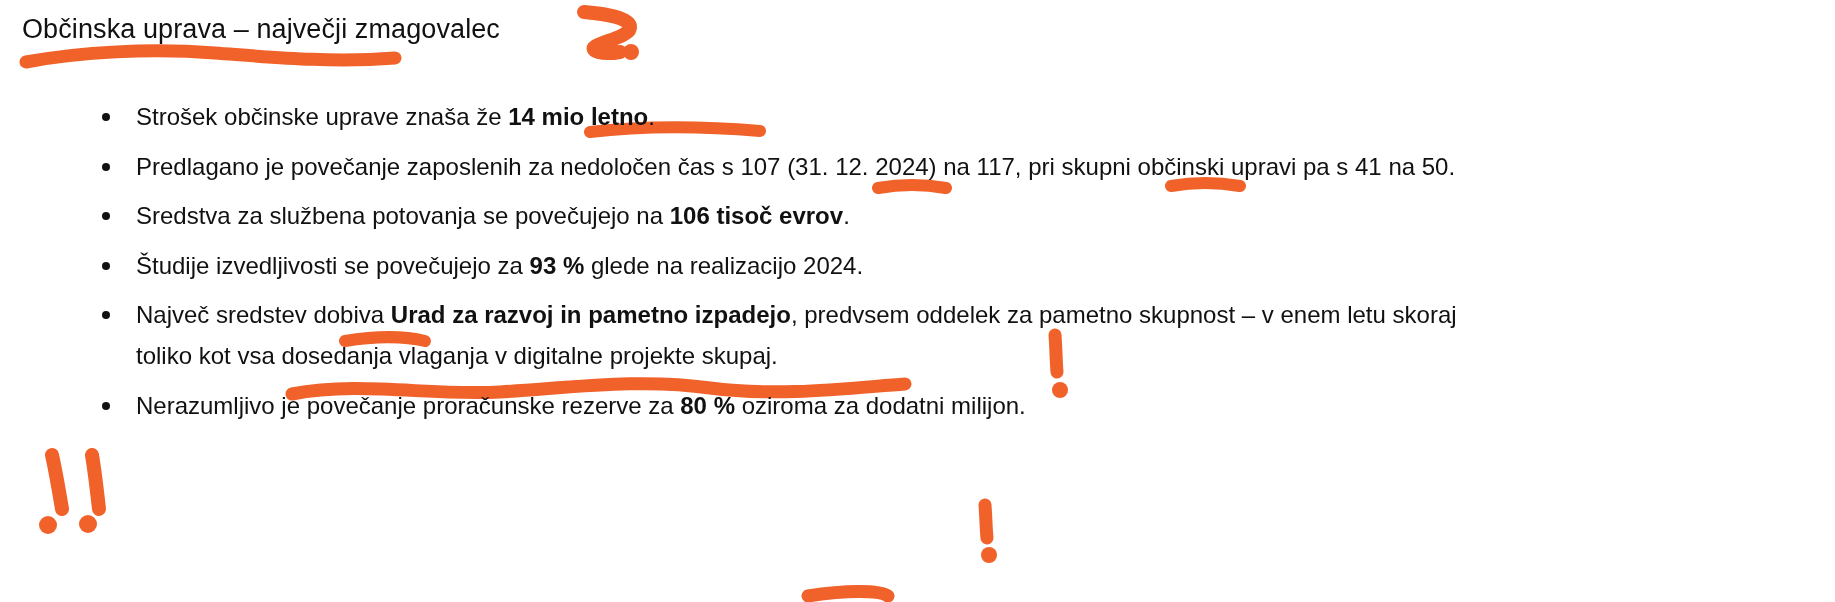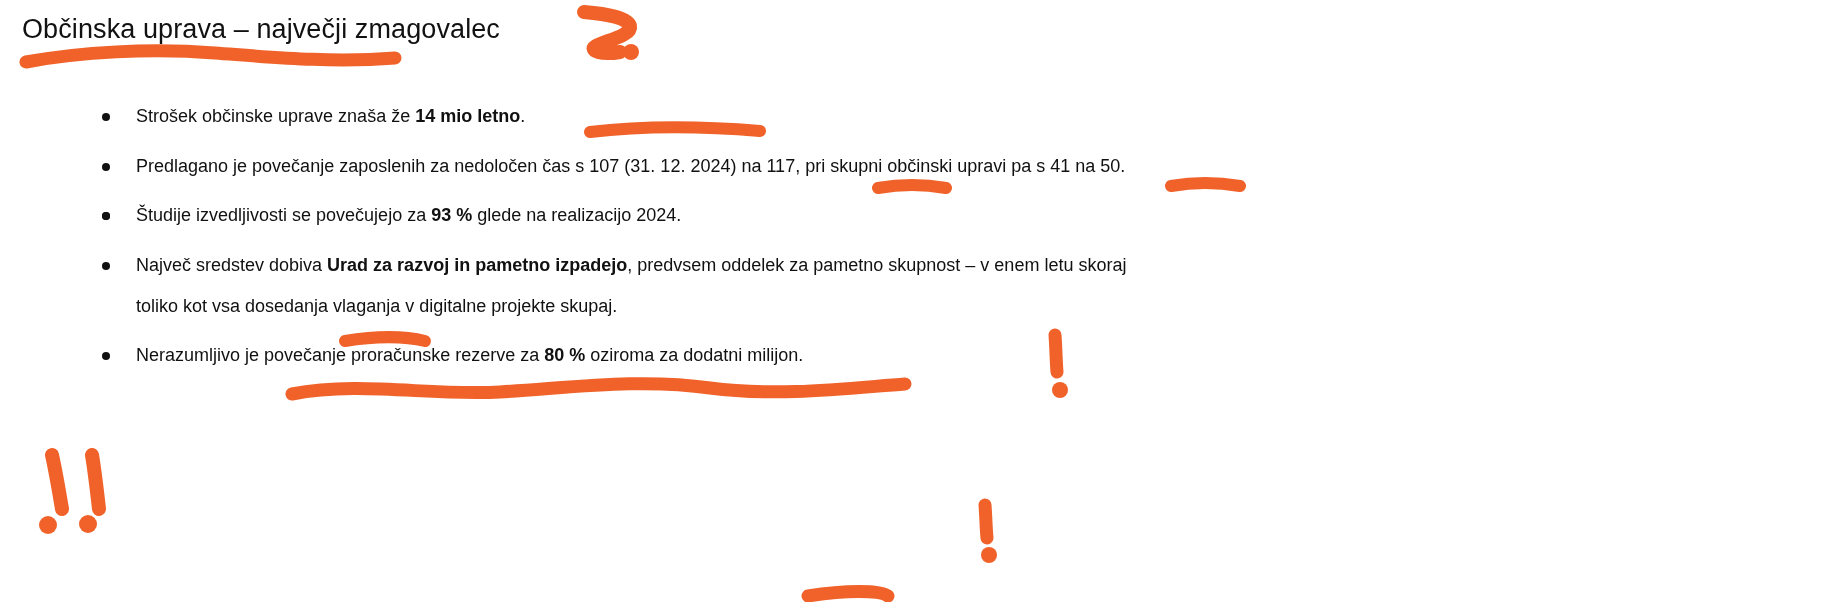--- a/index.html
+++ b/index.html
@@ -49,21 +49,21 @@
     position: absolute;
     left: 100px;
     top: 96px;
     margin: 0;
     padding: 0;
     list-style: none;
     width: 1720px;
   }
   ul.bullets > li {
     position: relative;
-    font-size: 18px;
+    font-size: 24px;
     line-height: 41px;
     margin: 0 0 8.5px 0;
     padding-left: 36px;
     white-space: normal;
   }
   ul.bullets > li .dot {
     position: absolute;
     left: 2px;
     top: 17px;
     width: 8px;
@@ -127,20 +127,21 @@
 
       <li>
         <span class="dot"></span>
         <span><span>Predlagano je povečanje zaposlenih za nedoločen čas s 107 (31. 12. 2024) na 117, pri skupni občinski upravi pa s 41 na 50.</span></span>
       </li>
 
 
 
       <li>
         <span class="dot"></span>
+        <span><span>Sredstva za službena potovanja se povečujejo na </span><b>106 tisoč evrov</b><span>.</span></span>
       </li>
 
       <li>
         <span class="dot"></span>
         <span><span>Študije izvedljivosti se povečujejo za </span><b>93 %</b><span> glede na realizacijo 2024.</span></span>
       </li>
 
       <li>
         <span class="dot"></span>
         <span><span>Največ sredstev dobiva </span><b>Urad za razvoj in pametno izpadejo</b><span>, predvsem oddelek za pametno skupnost – v enem letu skoraj</span></span>

